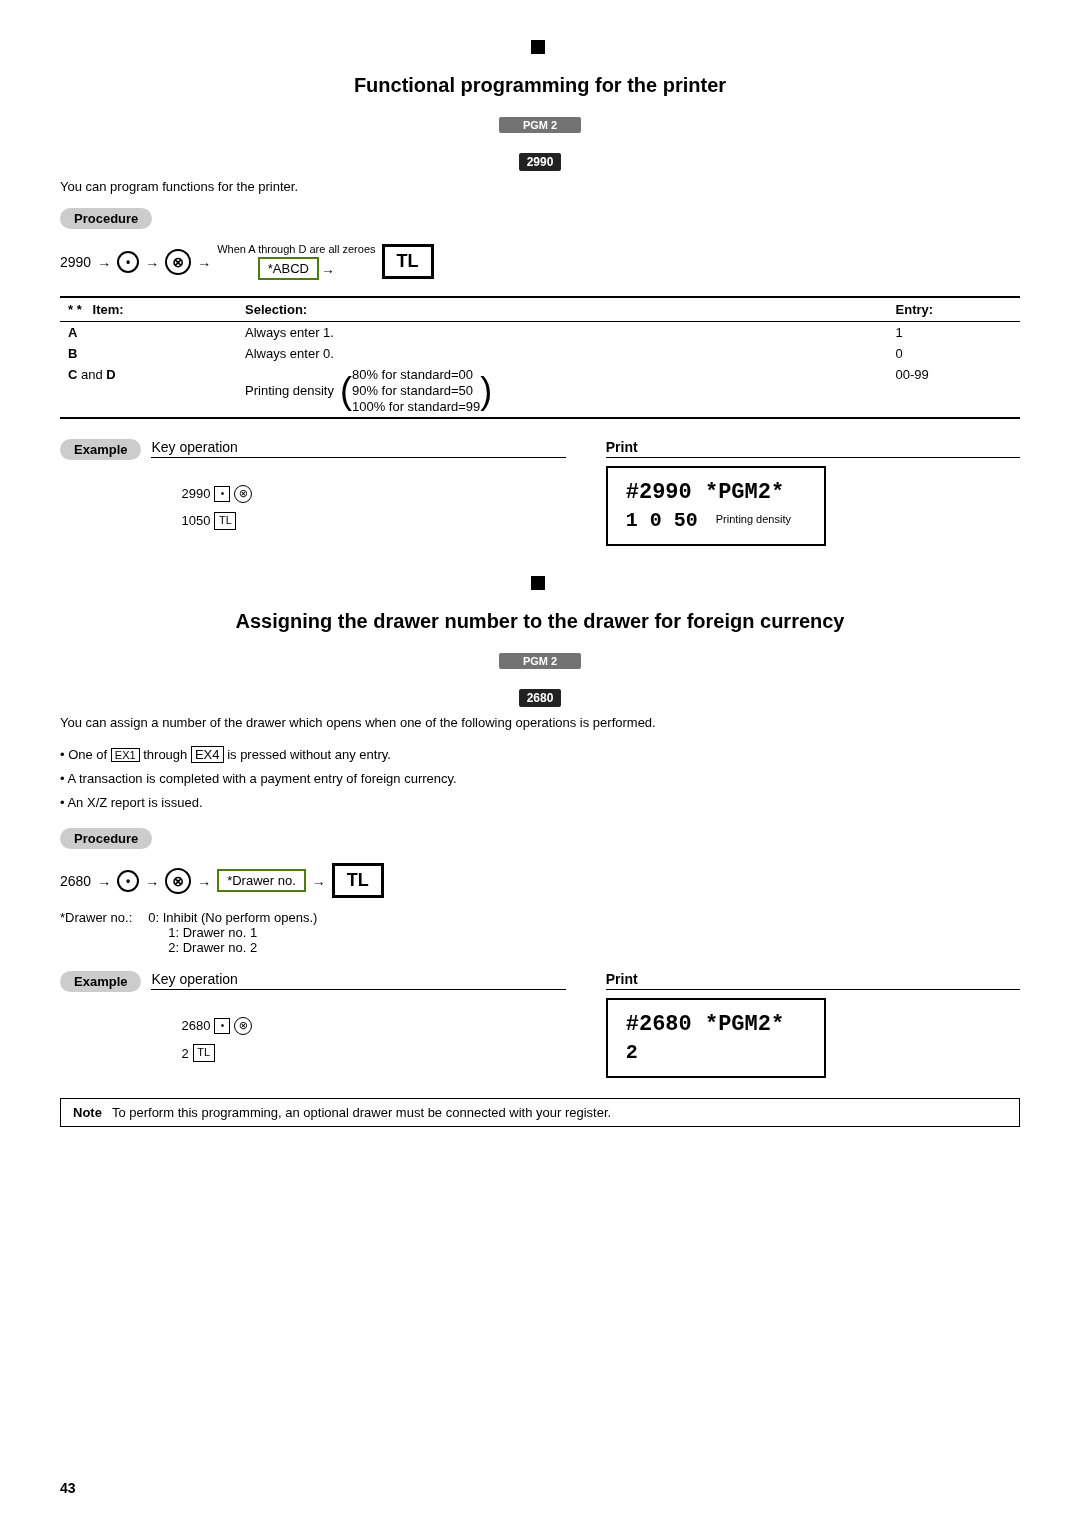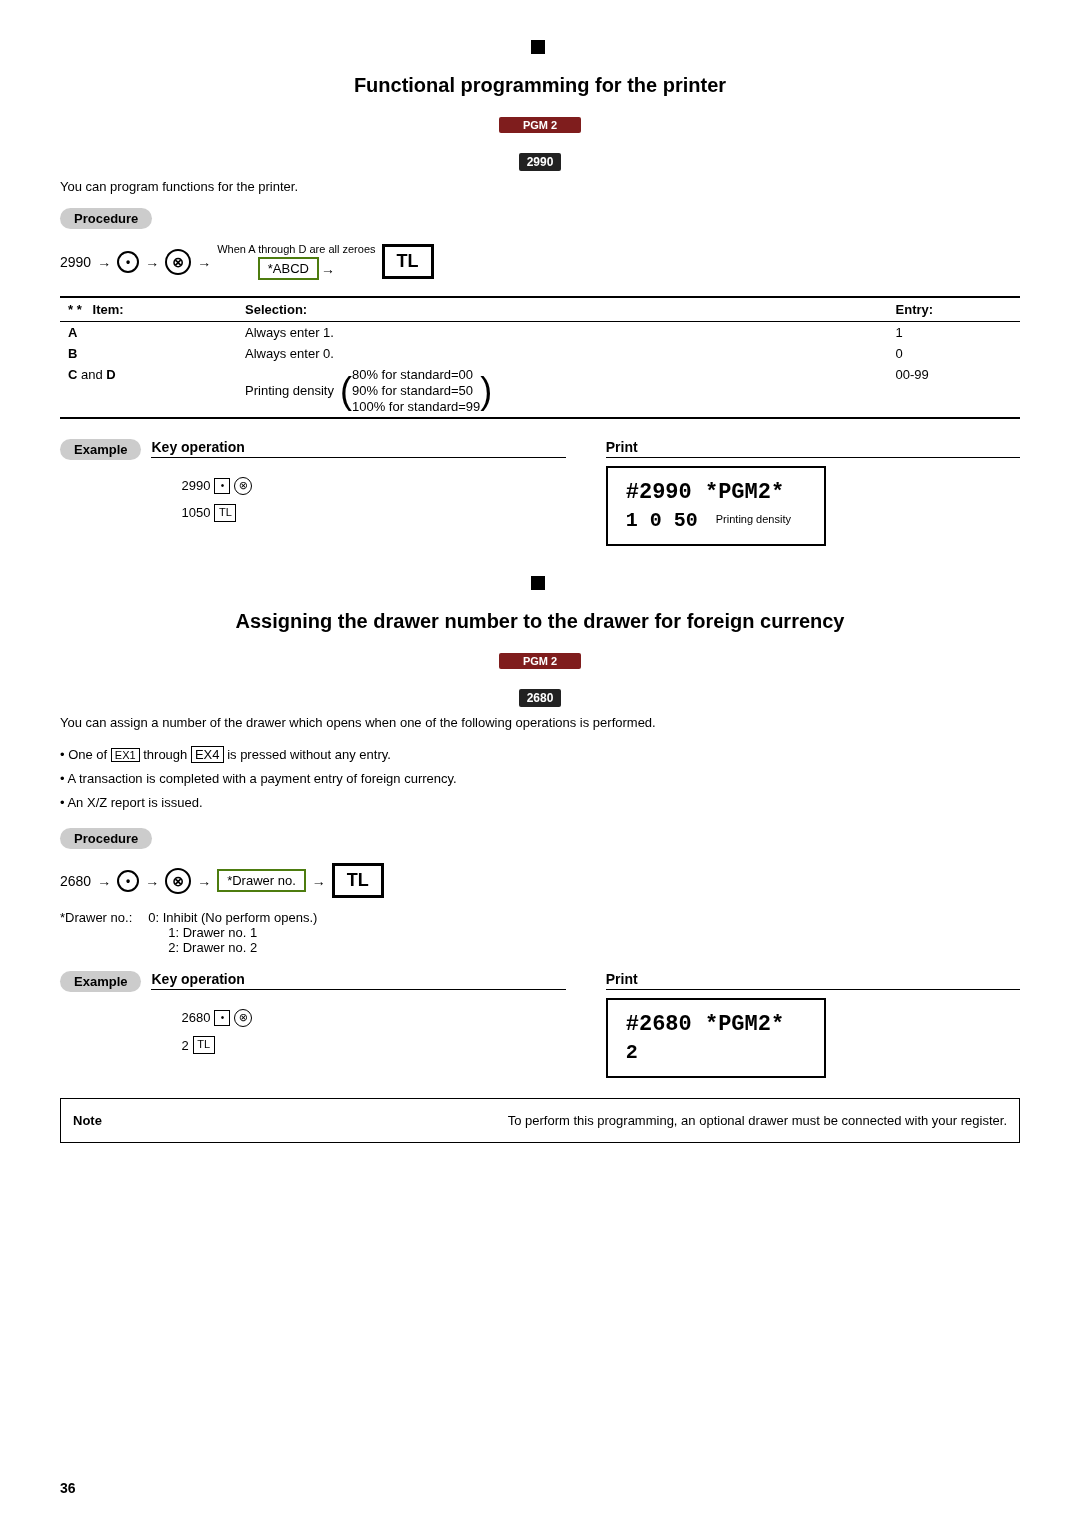--- a/index.html
+++ b/index.html
@@ -26,21 +26,21 @@
     .section-title .square {
       display: inline-block;
       width: 14px;
       height: 14px;
       background: #000;
       margin-right: 4px;
       flex-shrink: 0;
     }
     .badge {
       display: inline-block;
-      background: #7f1d1d;
+      background: #737373;
       color: #fff;
       font-size: 11px;
       font-weight: bold;
       padding: 2px 24px;
       border-radius: 2px;
     }
     .badge-dark {
       background: #222;
       color: #fff;
       font-size: 12px;
@@ -137,25 +137,25 @@
       margin-top: 6px;
       align-items: flex-start;
     }
     .example-left {
       flex: 1;
     }
     .example-right {
       flex: 1;
     }
     .key-op-title {
-      font-weight: bold;
+      font-weight: normal;
       font-size: 14px;
       border-bottom: 1px solid #000;
       padding-bottom: 2px;
-      margin-bottom: 16px;
+      margin-bottom: 24px;
     }
     .print-title {
       font-weight: bold;
       font-size: 14px;
       border-bottom: 1px solid #000;
       padding-bottom: 2px;
       margin-bottom: 8px;
     }
 
     
@@ -220,24 +220,23 @@
       margin-left: 0;
       margin-bottom: 2px;
     }
 
     
     .note-box {
       display: flex;
       align-items: flex-start;
       gap: 10px;
       border: 1px solid #000;
-      padding: 14px 12px;
+      padding: 6px 12px;
       margin-top: 20px;
       font-size: 13px;
-      justify-content: space-between;
     }
     .note-label {
       font-weight: bold;
       white-space: nowrap;
     }
 
     
     .page-num {
       position: fixed;
       bottom: 30px;
@@ -433,13 +432,13 @@
       </div>
     </div>
   </div>
 
   <div class="note-box">
     <span class="note-label">Note</span>
     <span>To perform this programming, an optional drawer must be connected with your register.</span>
   </div>
 </div>
 
-<div class="page-num">36</div>
+<div class="page-num">43</div>
 
 </body></html>

